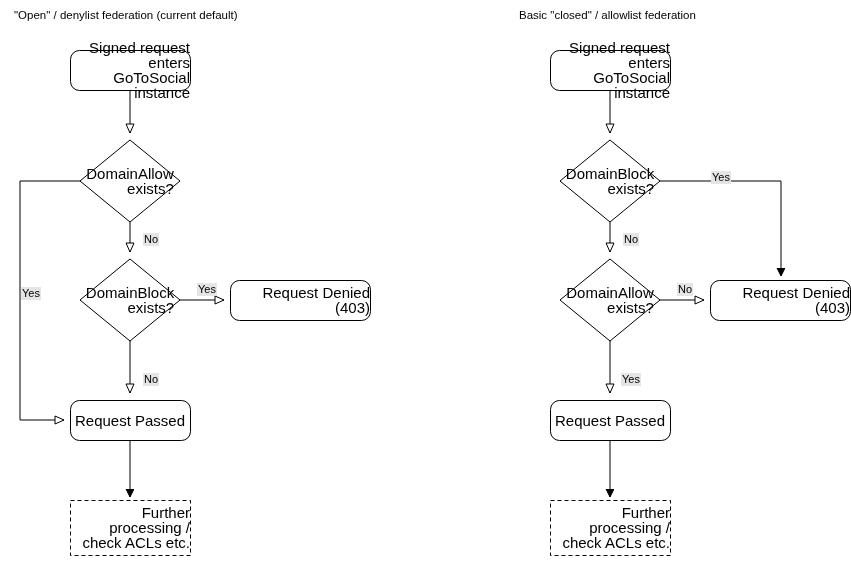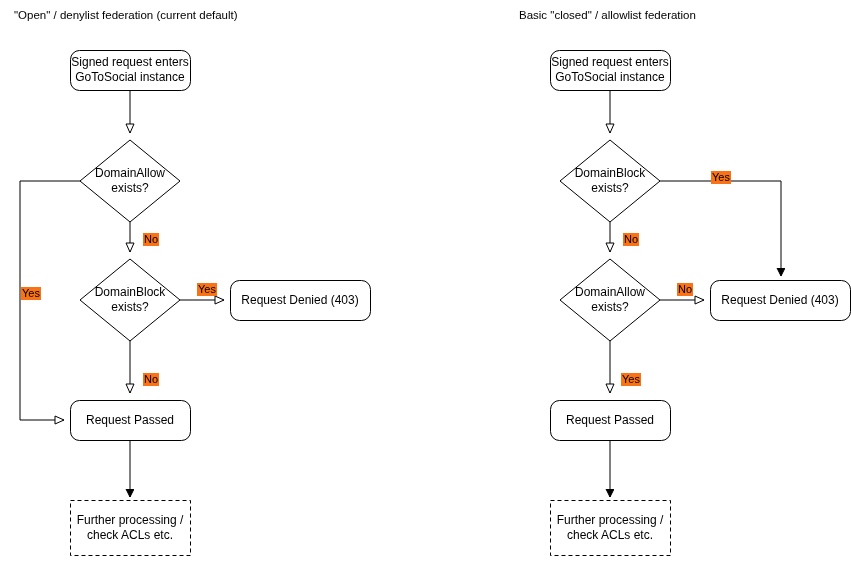--- a/index.html
+++ b/index.html
@@ -33,36 +33,36 @@
     font-size: 11.5px;
     line-height: 14px;
     color: #000000;
     white-space: nowrap;
   }
   #title-left  { left: 14px; top: 8px; }
   #title-right { left: 519px; top: 8px; }
 
   .node-label {
     position: absolute;
-    text-align: center;
-    font-size: 12px;
+    text-align: right;
+    font-size: 15px;
     line-height: 15px;
     color: #000000;
     pointer-events: none;
     white-space: pre-line;
     display: flex;
     align-items: center;
     justify-content: center;
   }
   .edge-label {
     position: absolute;
     font-size: 11px;
     line-height: 13px;
     color: #000000;
-    background: #f97316;
+    background: #e5e5e5;
     padding: 0 1px;
     white-space: nowrap;
   }
 </style>
 </head>
 <body>
 
 <div class="diagram-root">
 
   <svg class="diagram-svg" viewBox="0 0 851 561">

